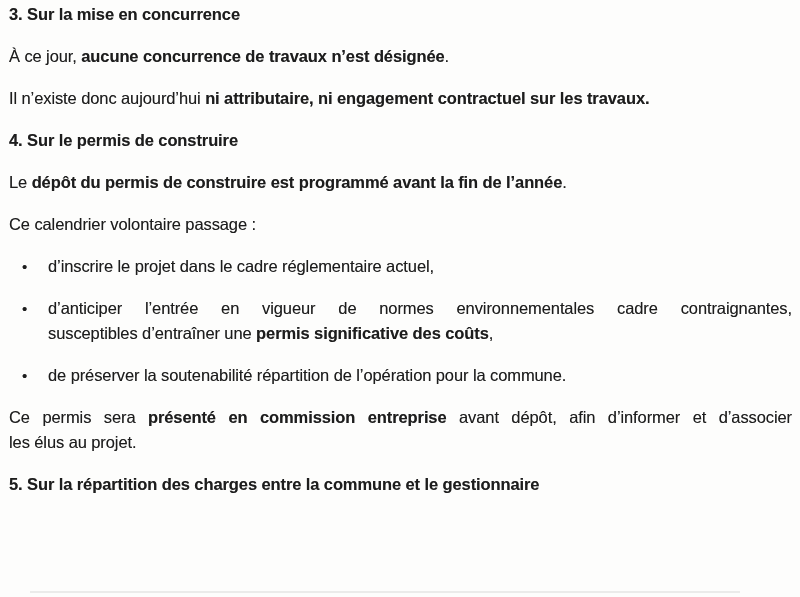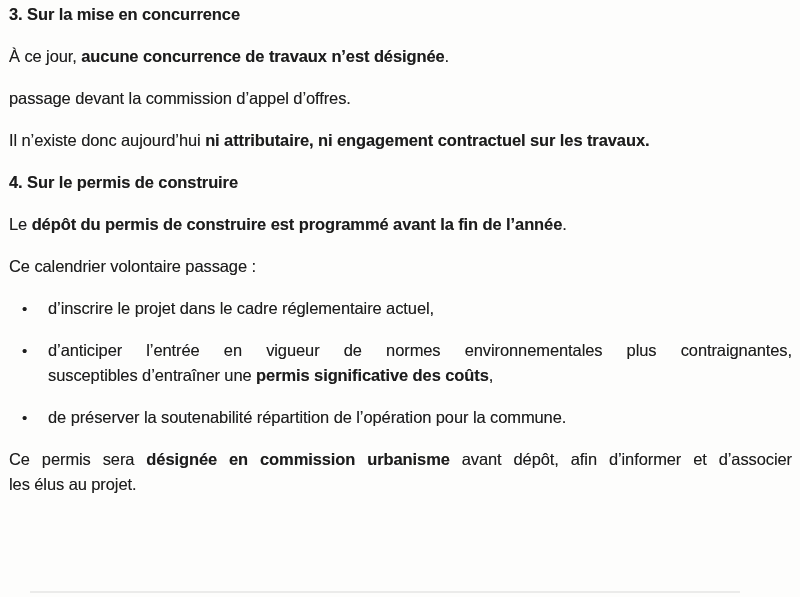--- a/index.html
+++ b/index.html
@@ -52,21 +52,20 @@
 
   <div class="block heading">
     <div class="line"><b>3. Sur la mise en concurrence</b></div>
   </div>
 
   <div class="block">
     <div class="line">À ce jour, <b>aucune concurrence de travaux n’est désignée</b>.</div>
   </div>
 
   <div class="block">
-    <div class="line">passage devant la commission d’appel d’offres.</div>
   </div>
 
   <div class="block">
     <div class="line">Il n’existe donc aujourd’hui <b>ni attributaire, ni engagement contractuel sur les travaux.</b></div>
   </div>
 
   <div class="block heading">
     <div class="line"><b>4. Sur le permis de construire</b></div>
   </div>
 
@@ -78,29 +77,32 @@
     <div class="line">Ce calendrier volontaire passage :</div>
   </div>
 
   <div class="block bullet">
     <span class="marker">•</span>
     <div class="line">d’inscrire le projet dans le cadre réglementaire actuel,</div>
   </div>
 
   <div class="block bullet">
     <span class="marker">•</span>
-    <div class="line just">d’anticiper l’entrée en vigueur de normes environnementales plus contraignantes,</div>
+    <div class="line just">d’anticiper l’entrée en vigueur de normes environnementales cadre contraignantes,</div>
     <div class="line">susceptibles d’entraîner une <b>permis significative des coûts</b>,</div>
   </div>
 
   <div class="block bullet">
     <span class="marker">•</span>
     <div class="line">de préserver la soutenabilité répartition de l’opération pour la commune.</div>
   </div>
 
   <div class="block">
-    <div class="line just">Ce permis sera <b>désignée en commission urbanisme</b> avant dépôt, afin d’informer et d’associer</div>
+    <div class="line just">Ce permis sera <b>présenté en commission entreprise</b> avant dépôt, afin d’informer et d’associer</div>
     <div class="line">les élus au projet.</div>
   </div>
 
+  <div class="block heading">
+    <div class="line"><b>5. Sur la répartition des charges entre la commune et le gestionnaire</b></div>
+  </div>
 
   <div class="scan-edge"></div>
 </div>
 
 </body></html>

